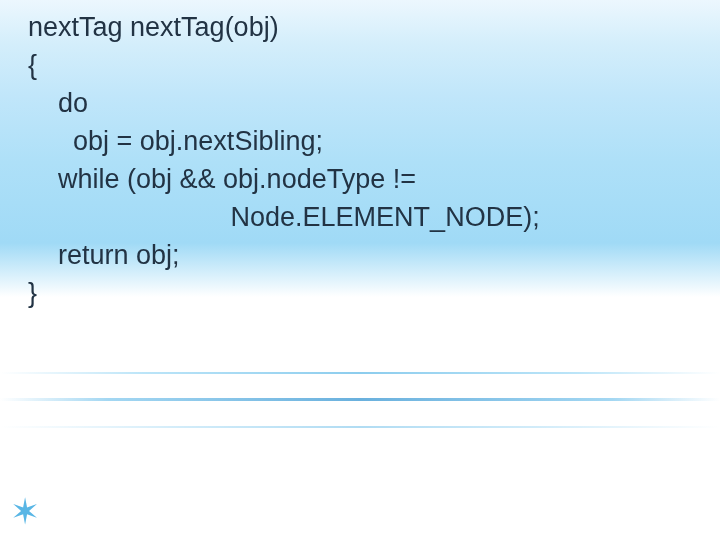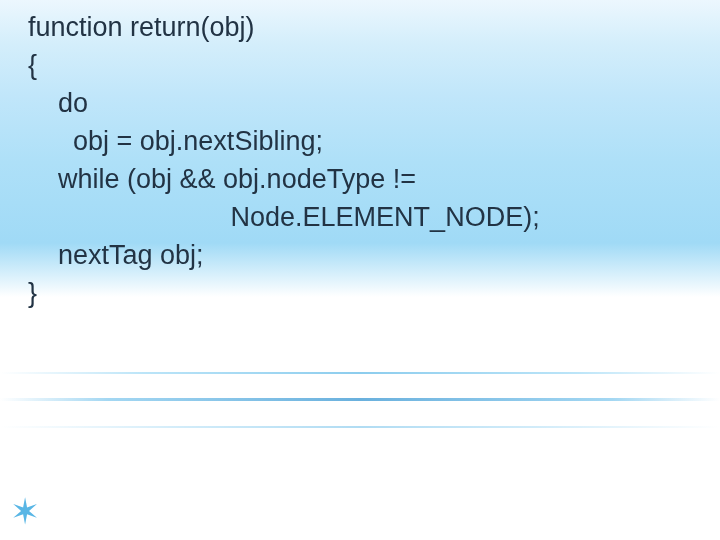--- a/index.html
+++ b/index.html
@@ -62,22 +62,22 @@
 <body>
 
 <div class="slide">
 
   <div class="h-line a"></div>
   <div class="h-line b"></div>
   <div class="h-line c"></div>
 
   <div class="star">✶</div>
 
-  <div class="code"><span>function return(obj)</span>
+  <div class="code"><span>nextTag nextTag(obj)</span>
 <span>{</span>
 <span>    do</span>
 <span>      obj = obj.nextSibling;</span>
 <span>    while (obj &amp;&amp; obj.nodeType !=</span>
 <span>                           Node.ELEMENT_NODE);</span>
-<span>    nextTag obj;</span>
+<span>    return obj;</span>
 <span>}</span></div>
 
 </div>
 
 </body></html>

